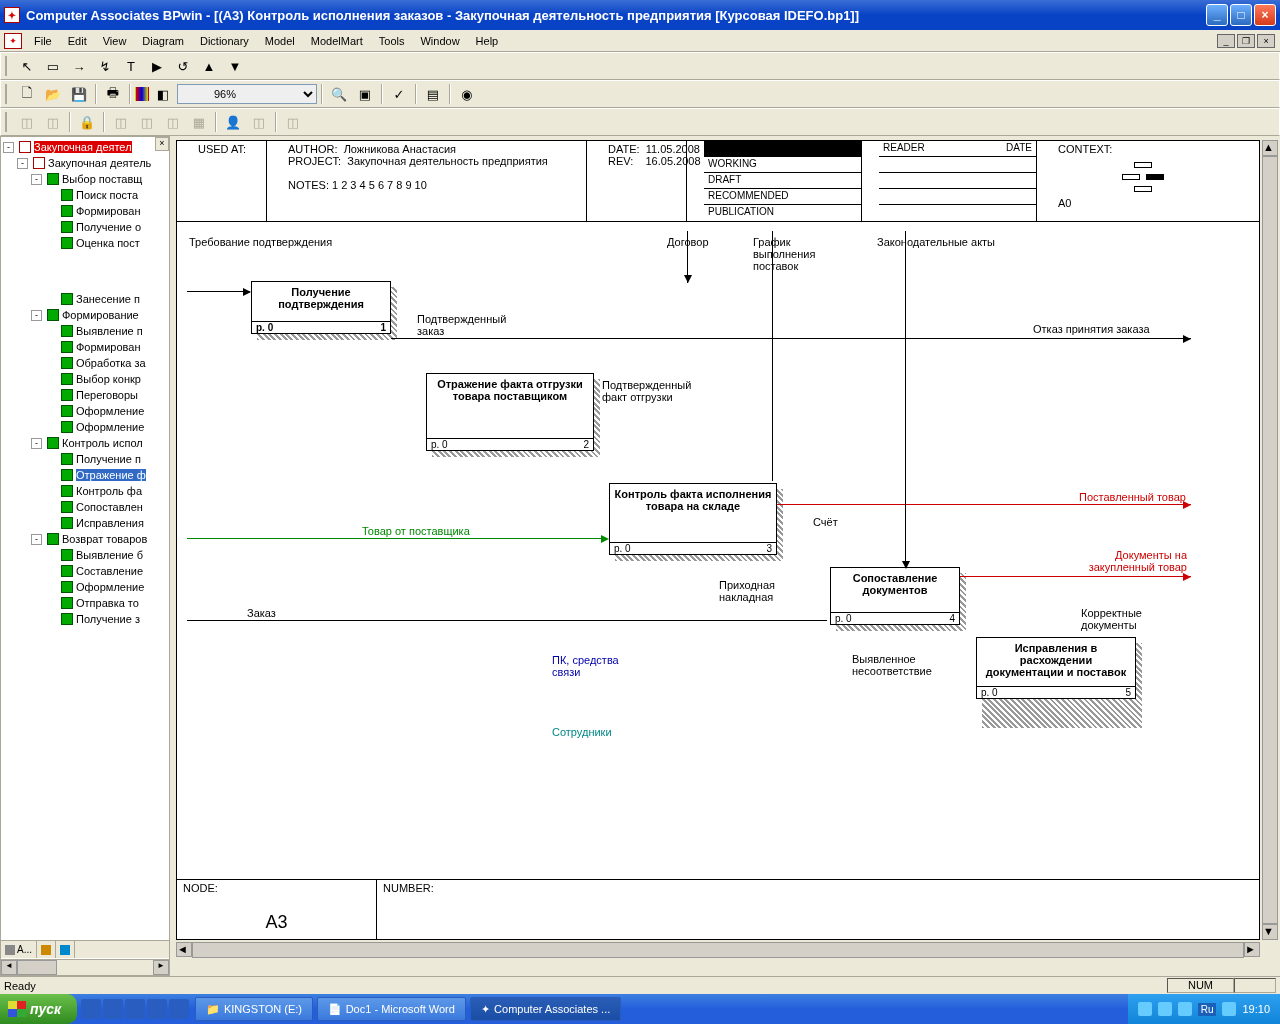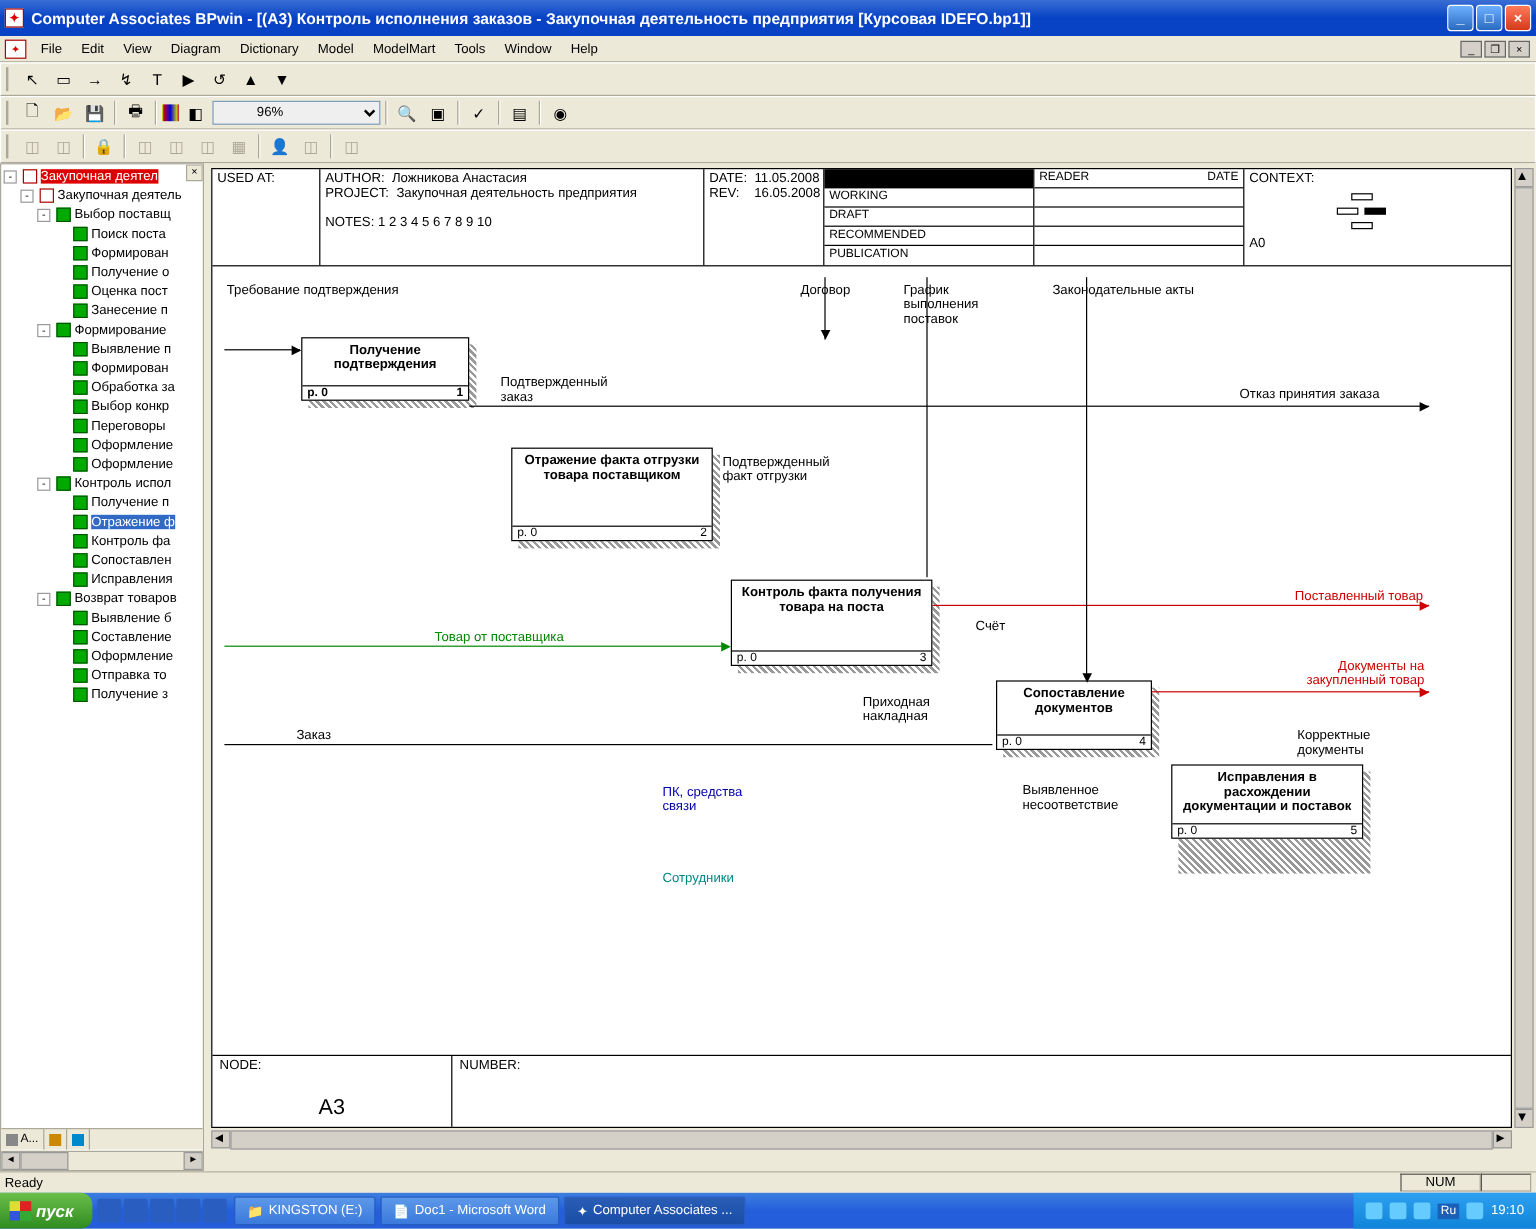--- a/index.html
+++ b/index.html
@@ -50,21 +50,21 @@
 .canvas { position: absolute; left: 6px; top: 4px; right: 20px; bottom: 36px; background: white; border: 1px solid #000; }
 .scrollbar-v { position: absolute; right: 2px; top: 4px; bottom: 36px; width: 16px; background: #ece9d8; display: flex; flex-direction: column; }
 .scrollbar-v .sbtn { height: 16px; background: #d4d0c8; border: 1px solid #999; }
 .scrollbar-v .thumb { flex: 1; background: #d4d0c8; border: 1px solid #999; }
 .canvas-htrack { position: absolute; left: 6px; right: 20px; bottom: 18px; height: 16px; background: #ece9d8; display: flex; }
 .canvas-htrack .sbtn { width: 16px; height: 15px; background: #d4d0c8; border: 1px solid #999; }
 .canvas-htrack .thumb { flex: 1; background: #d4d0c8; border: 1px solid #999; }
 
 
 .idef-header { display: grid; grid-template-columns: 90px 320px 100px 175px 175px 195px; border-bottom: 1px solid #000; font-size: 11px; }
-.idef-header > div { border-right: 1px solid #000; padding: 2px 4px; }
+.idef-header > div { border-right: 1px solid #000; padding: 2px 4px; margin-left: 17px; }
 .idef-header .rows { display: flex; flex-direction: column; }
 .idef-header .subrow { border-bottom: 1px solid #000; padding: 1px 4px; font-size: 10px; height: 16px; }
 .idef-header .subrow:last-child { border-bottom: none; }
 
 
 .idef-footer { position: absolute; bottom: 0; left: 0; right: 0; height: 60px; border-top: 1px solid #000; display: grid; grid-template-columns: 200px 1fr 260px; }
 .idef-footer > div { border-right: 1px solid #000; padding: 2px 6px; position: relative; }
 .idef-footer .nodeval { position: absolute; bottom: 6px; left: 50%; transform: translateX(-50%); font-size: 18px; }
 .idef-footer .titleval { text-align: center; font-size: 20px; padding-top: 12px; letter-spacing: 1px; }
 
@@ -224,21 +224,21 @@
           <div class="node" style="padding-left: 42px;">
             <span style="width:13px;display:inline-block"></span>
             <span class="ic"></span>
             <span class="label">Получение о</span>
           </div>
           <div class="node" style="padding-left: 42px;">
             <span style="width:13px;display:inline-block"></span>
             <span class="ic"></span>
             <span class="label">Оценка пост</span>
           </div>
-          <div class="node" style="padding-left: 42px;">
+          <div class="node" style="padding-left: 42px; margin-top: 40px;">
             <span style="width:13px;display:inline-block"></span>
             <span class="ic"></span>
             <span class="label">Занесение п</span>
           </div>
           <div class="node" style="padding-left: 28px;">
             <span class="exp">-</span>
             <span class="ic"></span>
             <span class="label">Формирование</span>
           </div>
           <div class="node" style="padding-left: 42px;">
@@ -422,21 +422,21 @@
         <div style="font-weight:bold">Отражение факта отгрузки товара поставщиком</div>
         <div class="footer">
             <span>p. 0</span>
             <span>2</span>
           </div>
       </div>
       <div class="dtext" style="left:425px;top:238px;width:110px">Подтвержденный факт отгрузки</div>
 
       <div class="shadow" style="left:438px;top:348px;width:168px;height:72px"></div>
       <div class="abox" style="left:432px;top:342px;width:168px;height:72px">
-        <div style="font-weight:bold">Контроль факта получения товара на поста</div>
+        <div style="font-weight:bold">Контроль факта исполнения товара на складе</div>
         <div class="footer">
             <span>p. 0</span>
             <span>3</span>
           </div>
       </div>
       <div class="dtext green" style="left:185px;top:384px">Товар от поставщика</div>
       <div class="dtext red" style="left:902px;top:350px">Поставленный товар</div>
       <div class="dtext" style="left:636px;top:375px">Счёт</div>
 
       <div class="shadow" style="left:659px;top:432px;width:130px;height:58px"></div>

